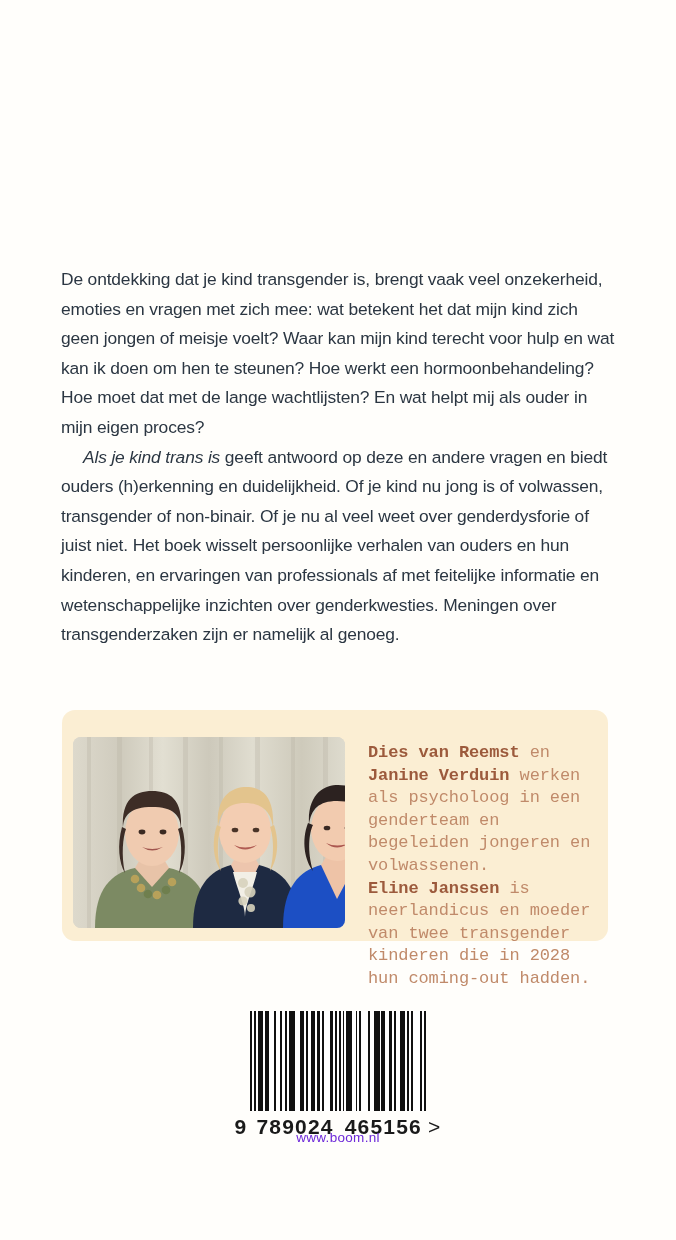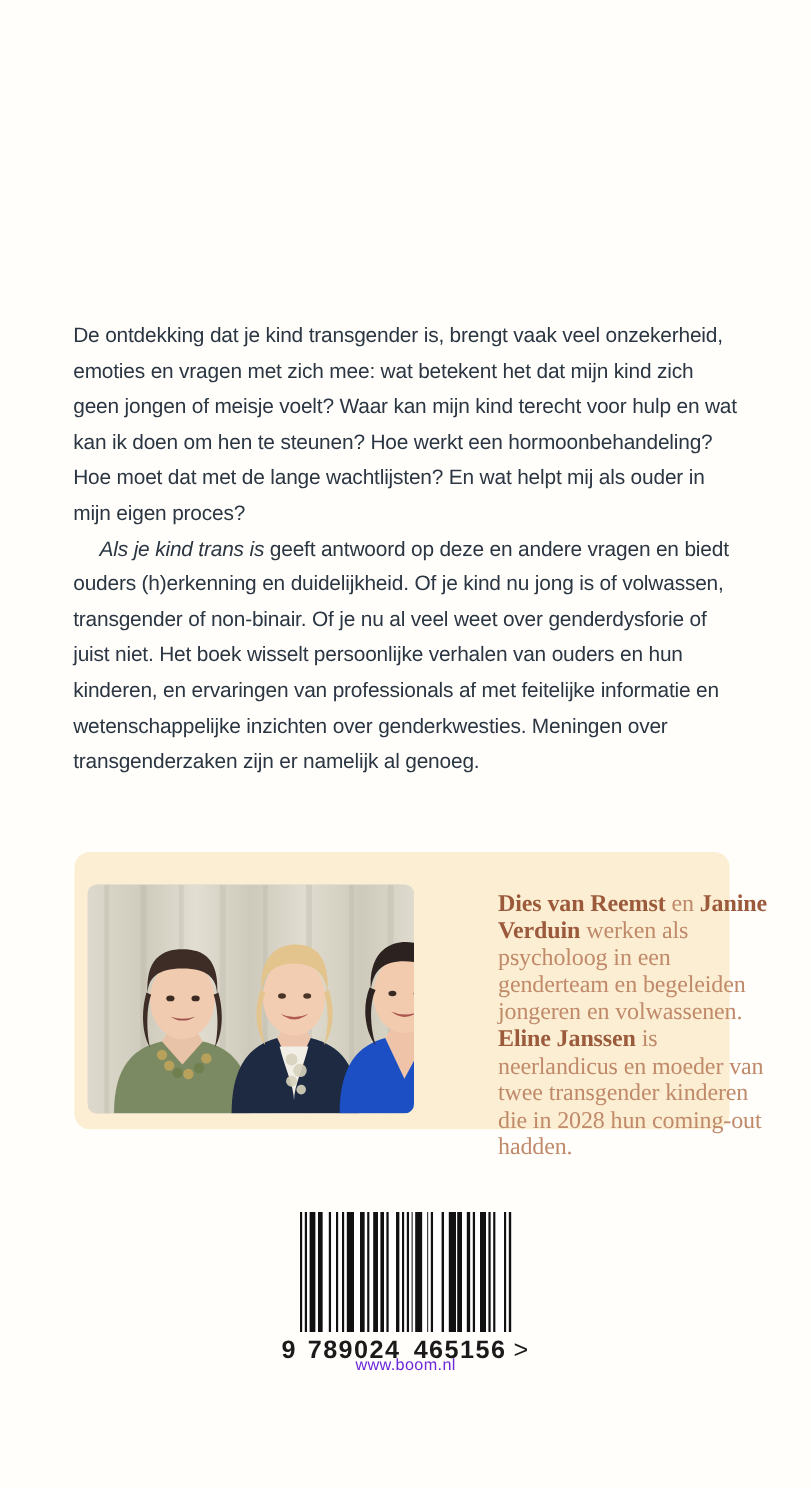--- a/index.html
+++ b/index.html
@@ -87,26 +87,25 @@
   .author-photo svg {
     display: block;
     width: 100%;
     height: 100%;
   }
   .author-bio {
     position: absolute;
     left: 306px;
     top: 32px;
     width: 225px;
-    font-family: Liberation Serif, serif;
-    font-size: 20px;
+    font-family: Liberation Mono, monospace;
+    font-size: 17px;
     line-height: 22.6px;
     color: #c08a6a;
     letter-spacing: -0.1px;
-    margin-left: 47px;
   }
   .author-bio b {
     color: #9c5a3c;
     font-weight: bold;
   }
 
   
   .barcode-block {
     position: absolute;
     left: 0;

